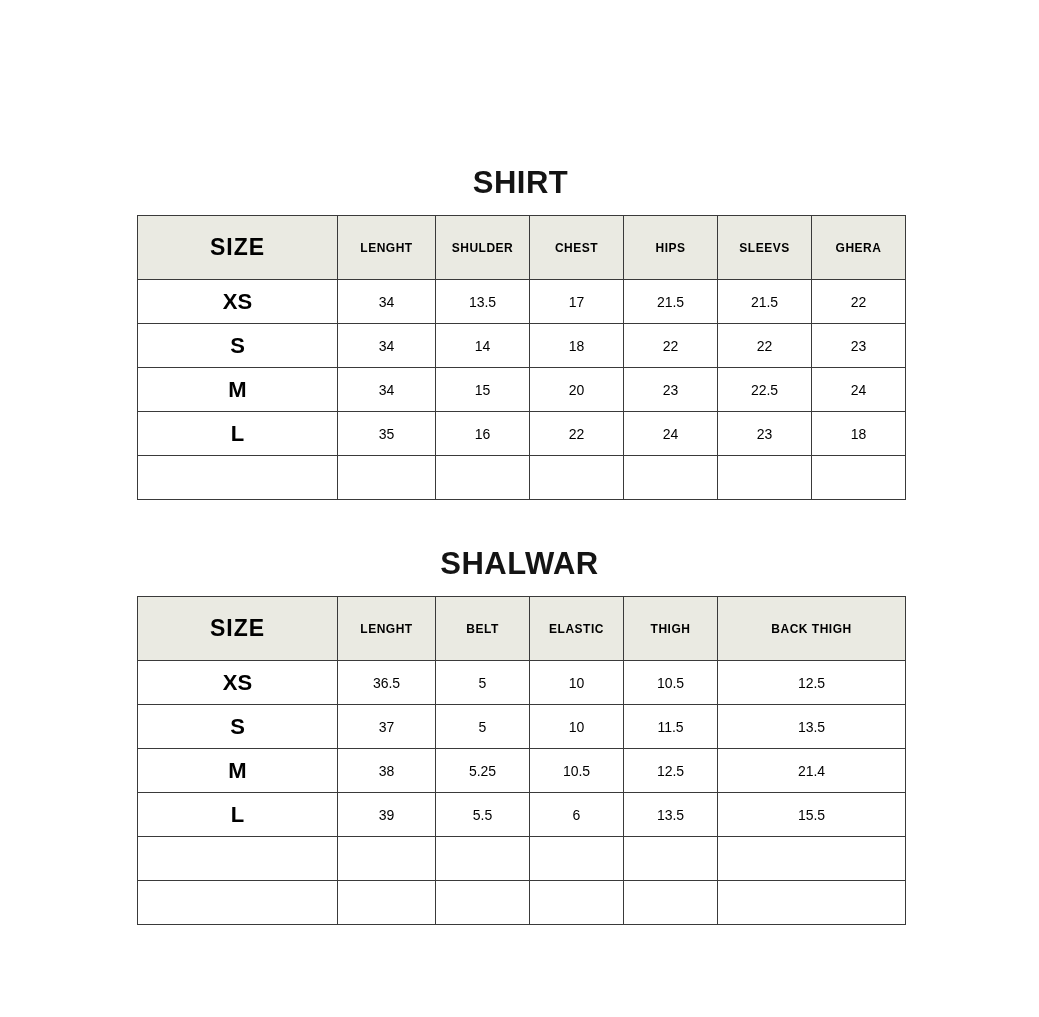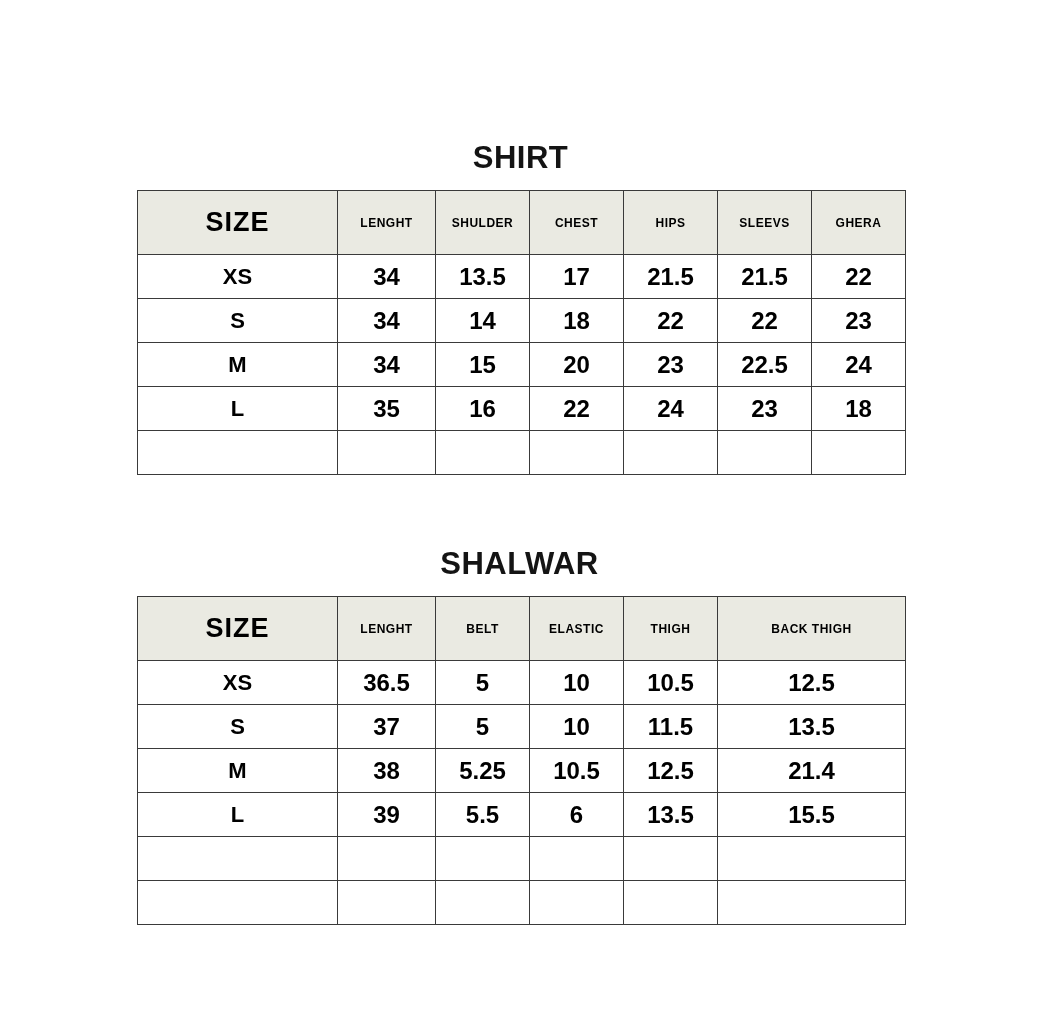--- a/index.html
+++ b/index.html
@@ -20,21 +20,21 @@
     height: 1017px;
     background: #ffffff;
   }
 
   
   .section {
     position: absolute;
     left: 0;
     width: 1039px;
   }
-  #shirt-section { top: 140px; }
+  #shirt-section { top: 165px; }
   #shalwar-section { top: 546px; }
 
   .chart-title {
     text-align: center;
     font-size: 31px;
     font-weight: bold;
     letter-spacing: 0.5px;
     color: #141414;
     margin: 0 0 12px 0;
   }
@@ -63,39 +63,39 @@
     text-align: center;
     vertical-align: middle;
     padding: 0;
   }
   thead th {
     background: #eaeae2;
     height: 63px;
     font-weight: bold;
   }
   th.size-head {
-    font-size: 27px;
+    font-size: 23px;
     letter-spacing: 1px;
   }
   th.col-head {
     font-size: 12px;
     letter-spacing: 0.5px;
   }
   tbody td {
     height: 43px;
     background: #ffffff;
   }
   td.size-cell {
     font-size: 22px;
     font-weight: bold;
     padding-right: 52px;
   }
   td.val-cell {
-    font-size: 24px;
-    font-weight: bold;
+    font-size: 14px;
+    font-weight: normal;
     margin-top: 48px;
   }
   tbody tr.empty-row td {
     height: 43px;
   }
 </style>
 </head>
 <body>
 
 <div class="page">

